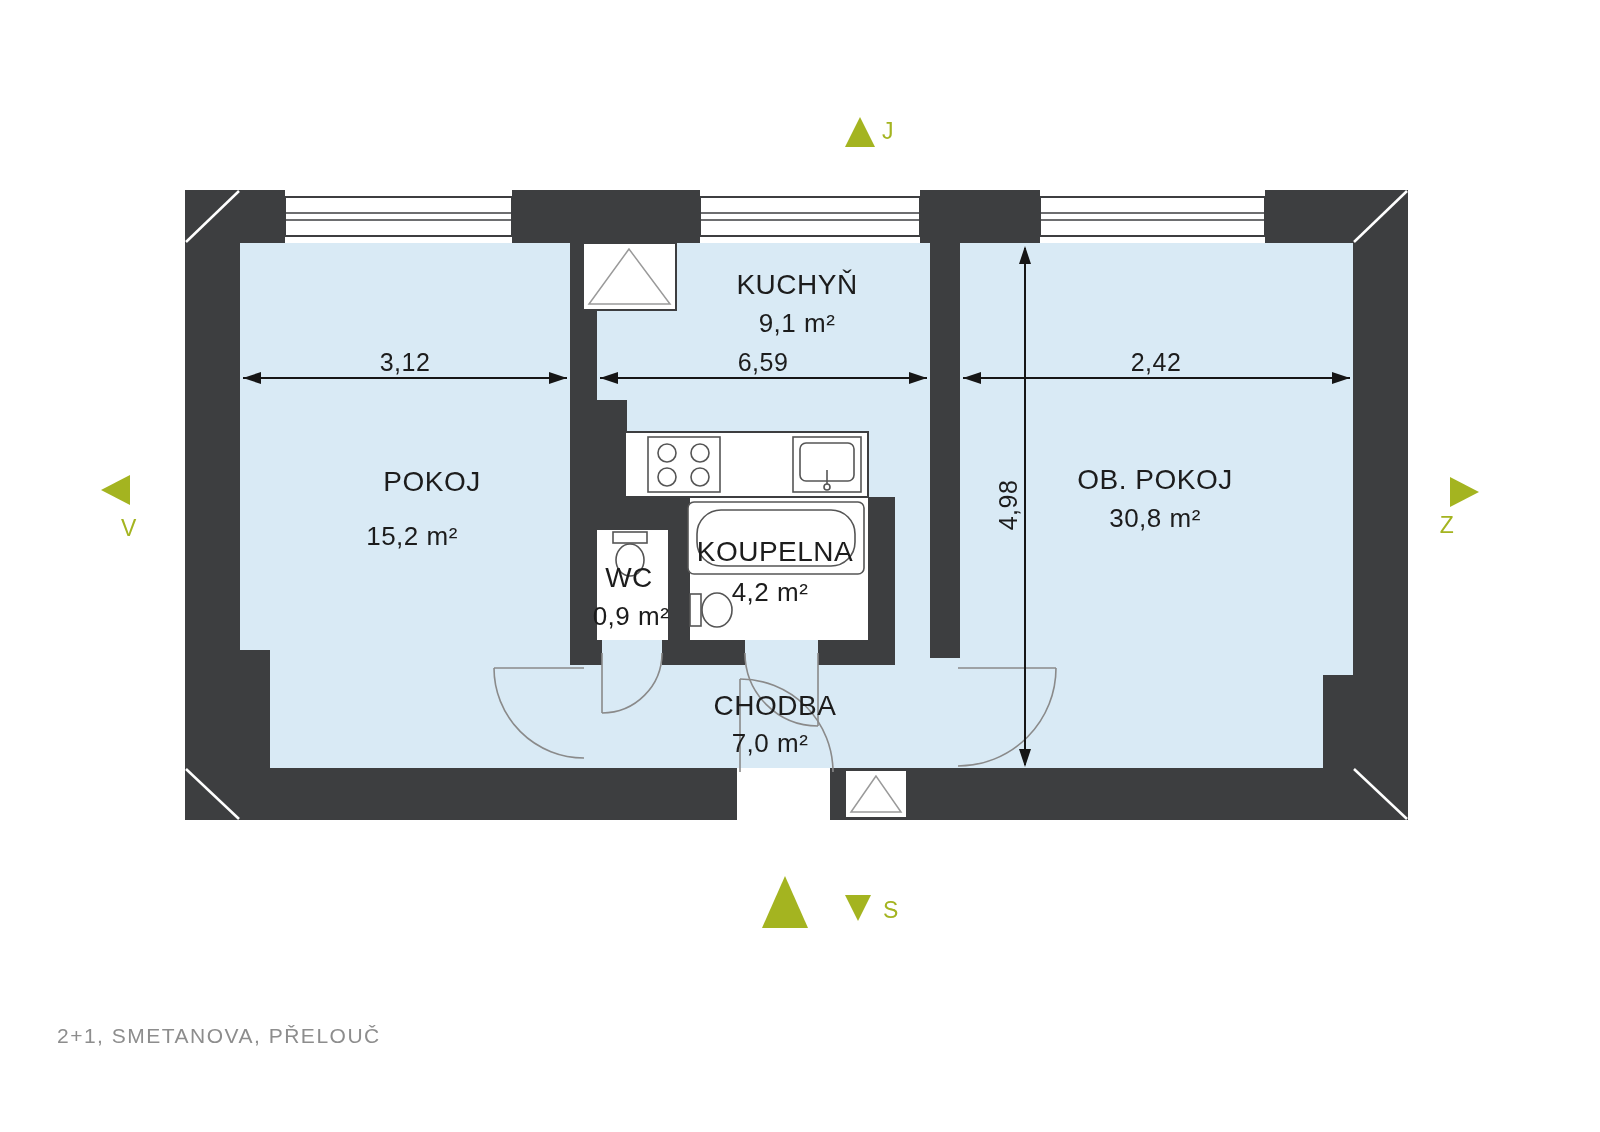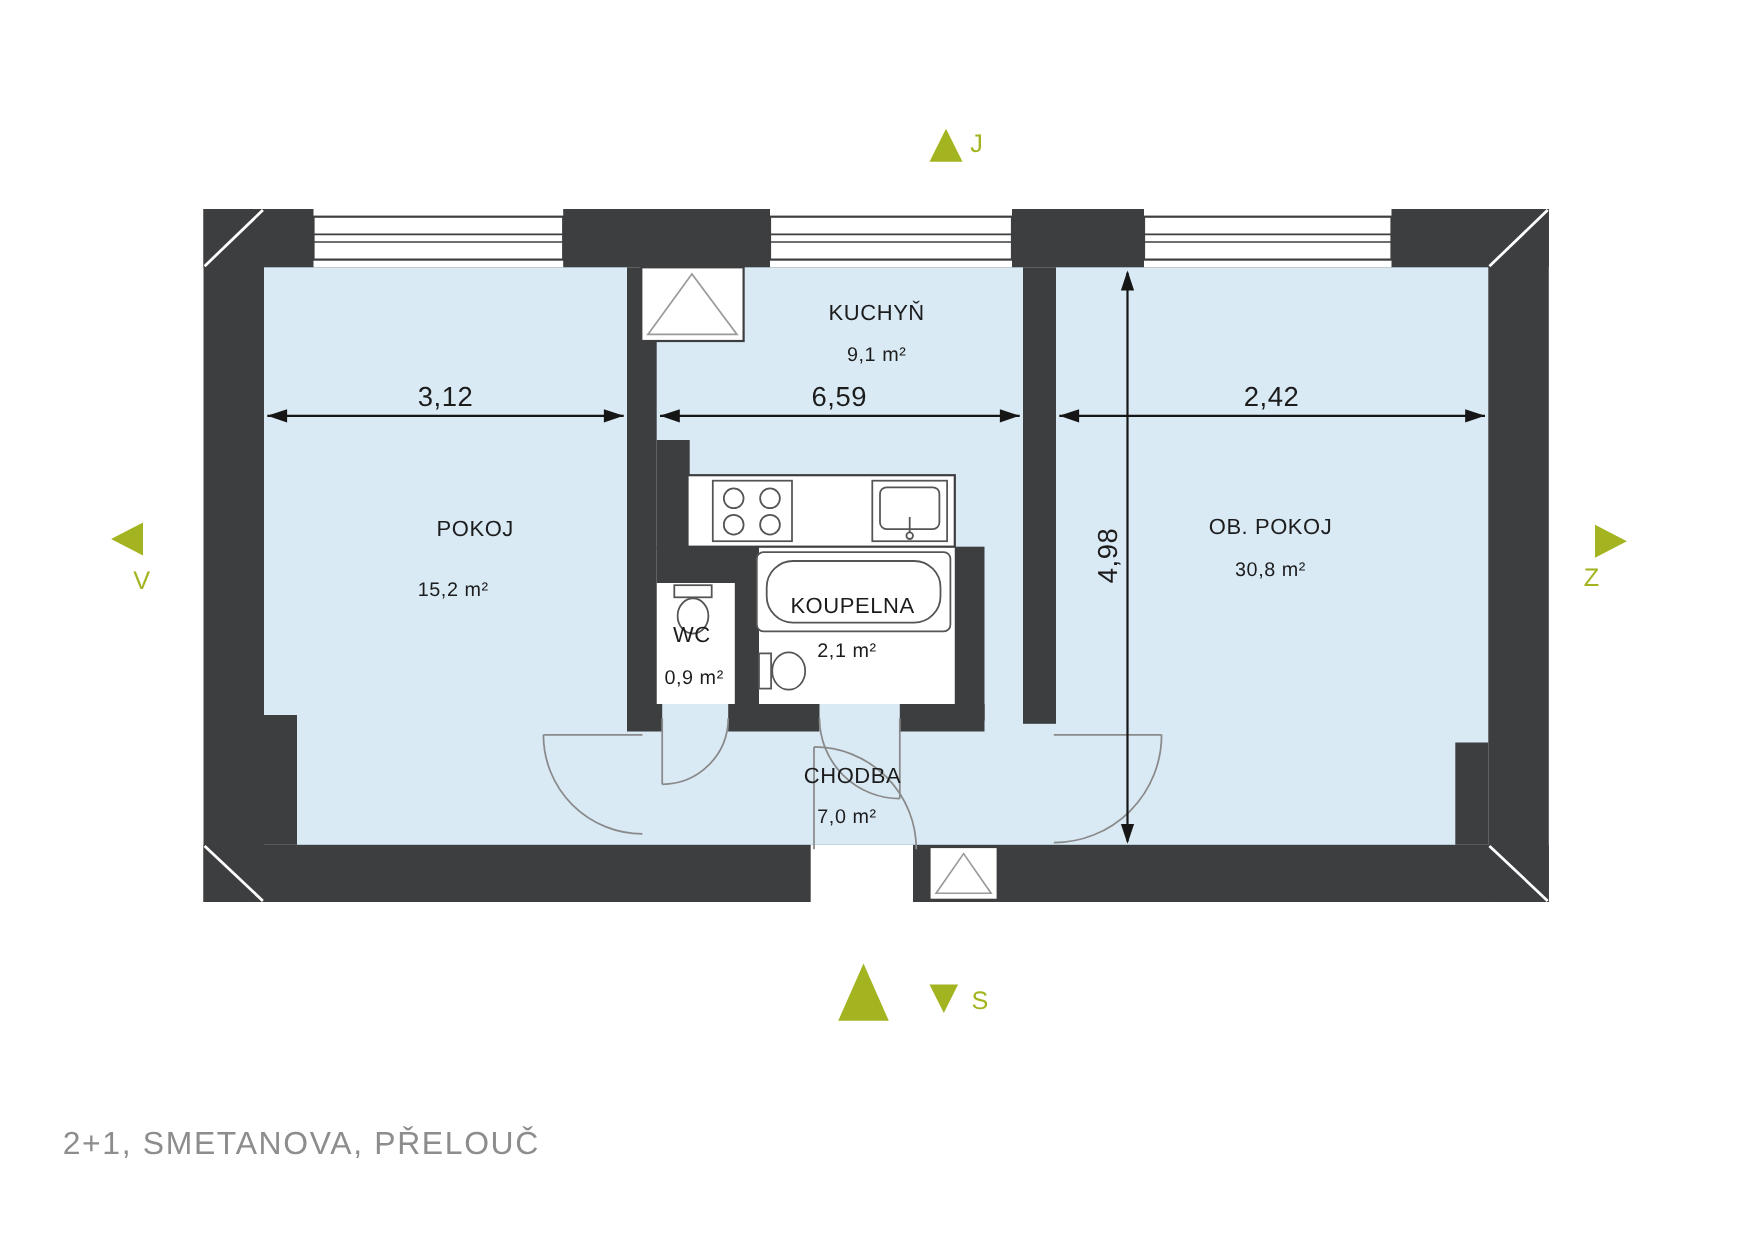--- a/index.html
+++ b/index.html
@@ -1,26 +1,26 @@
 <!DOCTYPE html>
 <html><head>
 <meta charset="utf-8">
 <style>
   html,body{margin:0;padding:0;background:#ffffff;}
   .page{position:relative;width:1600px;height:1132px;background:#ffffff;overflow:hidden;
         font-family:"Liberation Sans",sans-serif;}
   .plan-svg{position:absolute;left:0;top:0;width:1600px;height:1132px;}
   .lbl{position:absolute;transform:translate(-50%,-50%);white-space:nowrap;
        color:#1c1c1c;letter-spacing:.5px;}
-  .room-name{font-size:20px;}
-  .room-area{font-size:18px;}
+  .room-name{font-size:28px;}
+  .room-area{font-size:26px;}
   .dim{font-size:25px;}
   .dim-vert{transform:translate(-50%,-50%) rotate(-90deg);}
   .compass-letter{color:#a4b420;font-size:23px;}
-  .footer{position:absolute;left:57px;top:1024px;font-size:29px;color:#8d8d8d;
+  .footer{position:absolute;left:57px;top:1024px;font-size:21px;color:#8d8d8d;
           letter-spacing:1.5px;}
 </style>
 </head>
 <body>
 
 <div class="page">
 
   <svg class="plan-svg" viewBox="0 0 1600 1132">
 
     <rect x="222" y="222" width="1156" height="566" fill="#d9eaf5"></rect>
@@ -161,21 +161,21 @@
 
   <div class="lbl room-name" style="left:432px;top:482px">POKOJ</div>
   <div class="lbl room-area" style="left:412px;top:536px">15,2 m²</div>
   <div class="lbl room-name" style="left:797px;top:285px">KUCHYŇ</div>
   <div class="lbl room-area" style="left:797px;top:323px">9,1 m²</div>
   <div class="lbl room-name" style="left:1155px;top:480px">OB. POKOJ</div>
   <div class="lbl room-area" style="left:1155px;top:518px">30,8 m²</div>
   <div class="lbl room-name" style="left:629px;top:578px">WC</div>
   <div class="lbl room-area" style="left:631px;top:616px">0,9 m²</div>
   <div class="lbl room-name" style="left:775px;top:552px">KOUPELNA</div>
-  <div class="lbl room-area" style="left:770px;top:592px">2,1 m²</div>
+  <div class="lbl room-area" style="left:770px;top:592px">4,2 m²</div>
   <div class="lbl room-name" style="left:775px;top:706px">CHODBA</div>
   <div class="lbl room-area" style="left:770px;top:743px">7,0 m²</div>
 
   <div class="lbl dim" style="left:405px;top:362px">3,12</div>
   <div class="lbl dim" style="left:763px;top:362px">6,59</div>
   <div class="lbl dim" style="left:1156px;top:362px">2,42</div>
   <div class="lbl dim dim-vert" style="left:1008px;top:505px">4,98</div>
 
   <div class="lbl compass-letter" style="left:888px;top:131px">J</div>
   <div class="lbl compass-letter" style="left:891px;top:910px">S</div>

